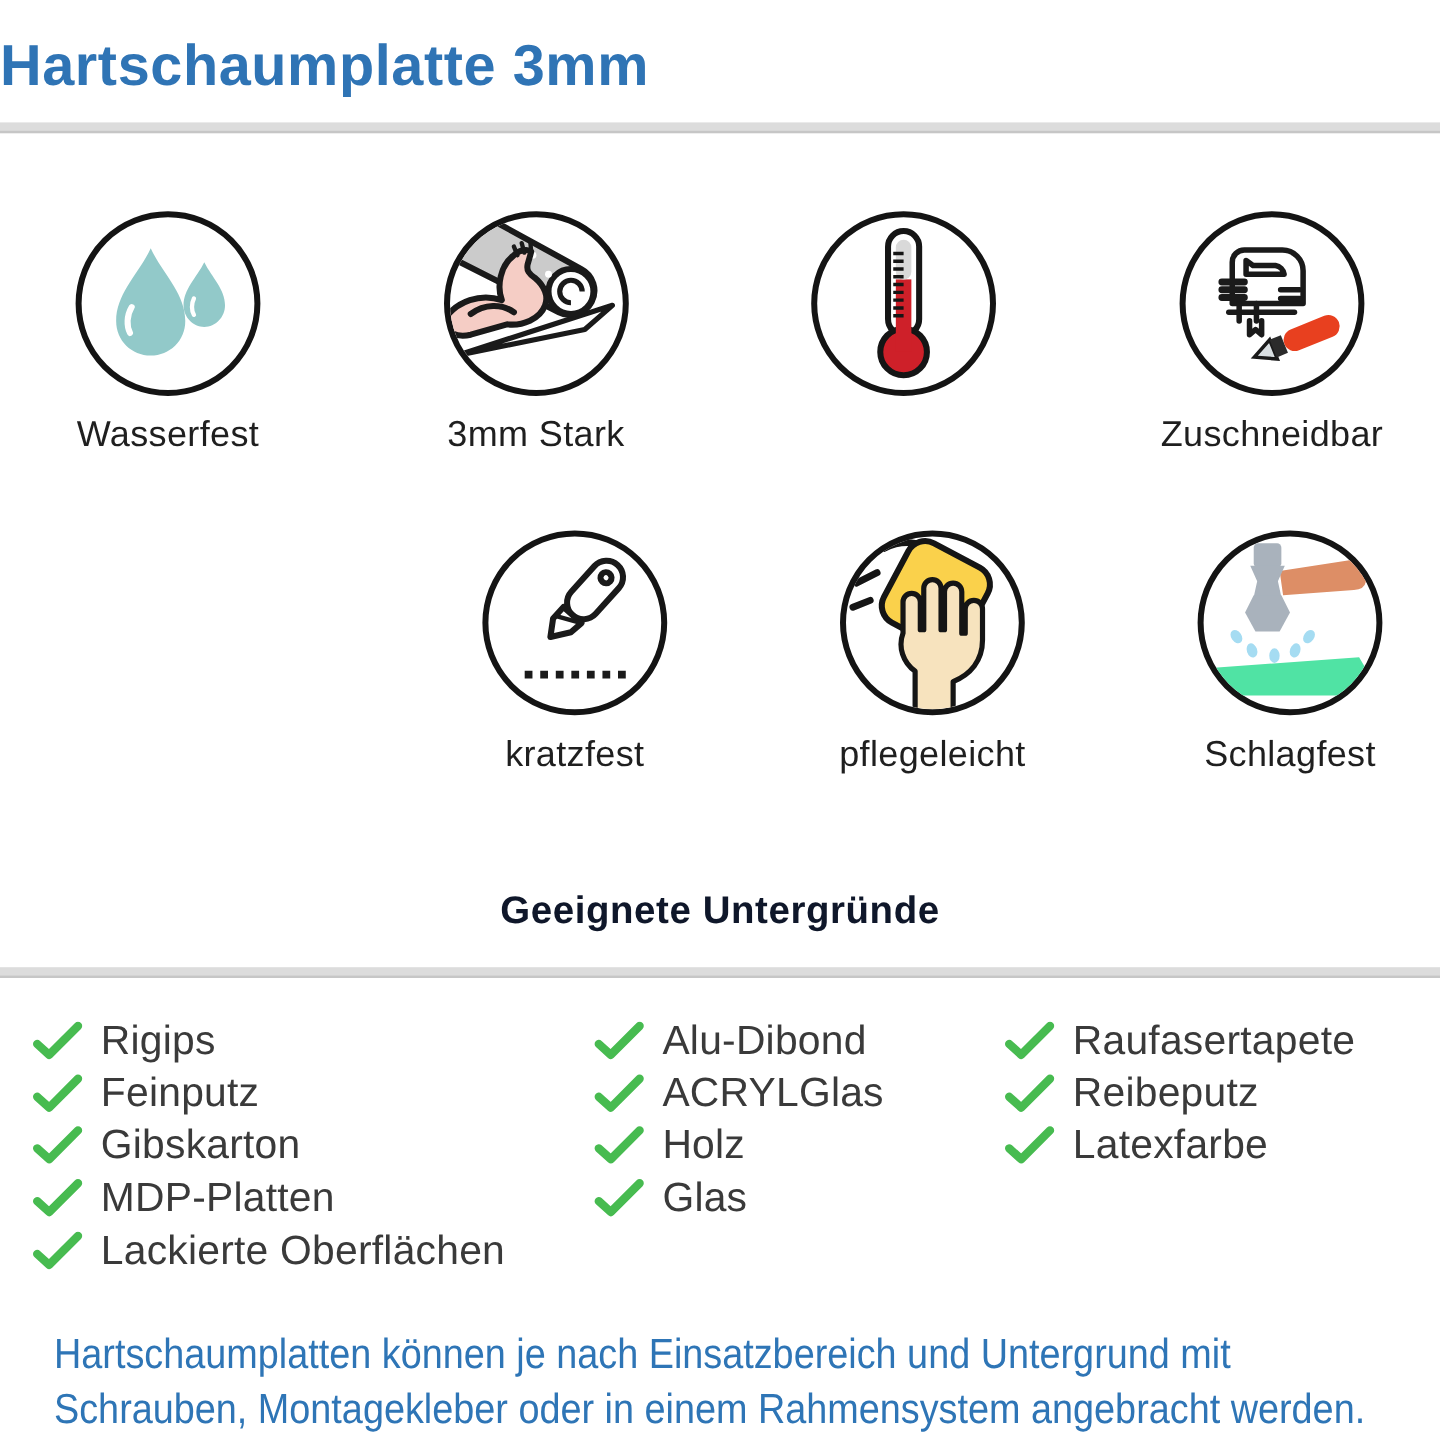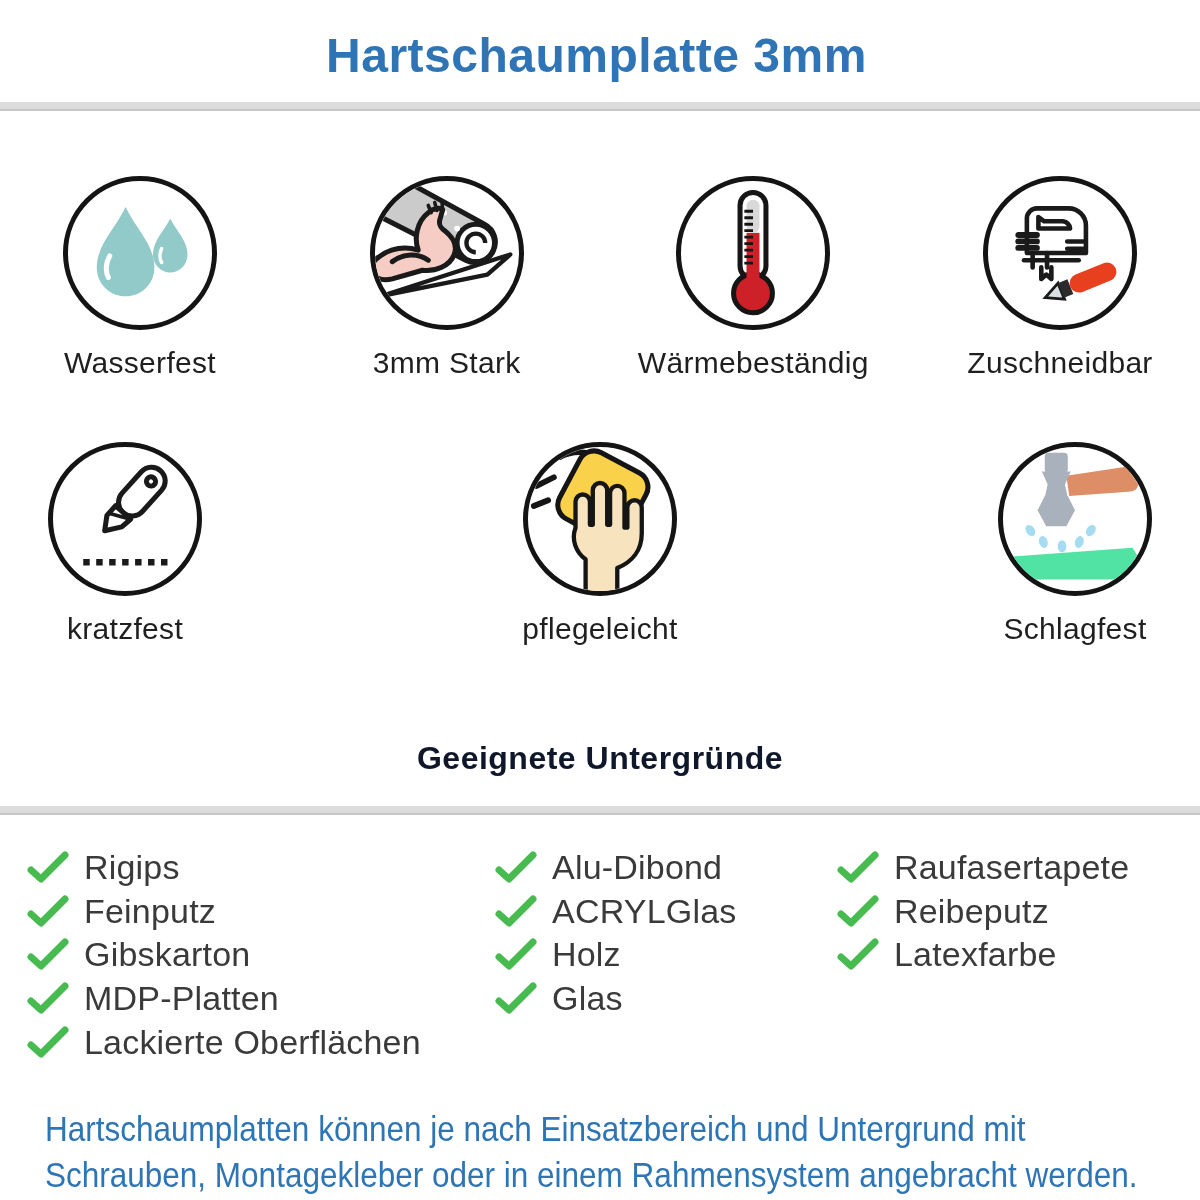--- a/index.html
+++ b/index.html
@@ -1,29 +1,29 @@
 <!DOCTYPE html>
 <html><head>
 <meta charset="utf-8">
 <style>
   * { box-sizing: border-box; margin: 0; padding: 0; }
   html, body { width: 1200px; height: 1200px; background: #ffffff; overflow: hidden;
     font-family: "Liberation Sans", sans-serif; position: relative; }
 
-  .page-title { position: absolute; top: 28px; left: 0; width: 1193px; text-align: center;
+  .page-title { position: absolute; top: 28px; left: 0; width: 1193px; 
     font-size: 48px; color: #2F74B5; letter-spacing: 0.5px; }
 
   .divider { position: absolute; left: 0; width: 1200px; height: 9px; background: #dcdcdc;
     border-bottom: 2px solid #c6c6c6; }
   .divider-top { top: 102px; }
   .divider-middle { top: 806px; }
 
   .features-row { position: absolute; left: 0; width: 1200px; display: flex; gap: 20px; }
   .features-row-1 { top: 176px; justify-content: space-between; padding: 0 15px; }
-  .features-row-2 { top: 442px; justify-content: space-between; gap: 48px; }
+  .features-row-2 { top: 442px; justify-content: flex-end; gap: 48px; }
   .feature { width: 250px; flex: none; }
   .circle { width: 154px; height: 154px; margin: 0 auto; border: 5px solid #141414;
     border-radius: 50%; overflow: hidden; background: #fff; }
   .circle svg { display: block; width: 100%; height: 100%; }
   .feature-label { margin-top: 16px; text-align: center; font-size: 30px; color: #1f1f1f;
     letter-spacing: 0.3px; }
 
   .sub-heading { position: absolute; top: 740px; left: 0; width: 1200px; text-align: center;
     font-size: 32px; color: #0f172a; letter-spacing: 0.5px; }
 
@@ -80,21 +80,20 @@
   <div class="feature">
     <div class="circle">
       <svg viewBox="0 0 100 100">
         <rect x="41" y="8" width="18" height="60" rx="9" fill="#fff" stroke="#151515" stroke-width="3.5"></rect>
         <circle cx="50" cy="78" r="13.5" fill="#CE2029" stroke="#151515" stroke-width="3.5"></circle>
         <rect x="45.5" y="36" width="9" height="42" fill="#CE2029"></rect>
         <rect x="45.5" y="13" width="9" height="23" rx="4.5" fill="#D9D9D9"></rect>
         <path d="M44 21 h6 M44 25.5 h6 M44 30 h6 M44 34.5 h6 M44 39 h6 M44 43.5 h6 M44 48 h6 M44 52.5 h6 M44 57 h6" stroke="#151515" stroke-width="2" fill="none"></path>
       </svg>
     </div>
-    <div class="feature-label">Wärmebeständig</div>
   </div>
 
   <div class="feature">
     <div class="circle">
       <svg viewBox="0 0 100 100">
         <g stroke="#1a1a1a" fill="none" stroke-width="3.2" stroke-linecap="round" stroke-linejoin="round">
           <path d="M27 50 V26 a7 7 0 0 1 7 -7 h22 a12 12 0 0 1 12 12 v19 Z"></path>
           <path d="M35 30 v-5 l4 3 h13 a6 6 0 0 1 5 5 v0 H35 Z" fill="#fff"></path>
           <path d="M55 42 h11 M55 47 h11"></path>
           <path d="M21 37.5 h13 M21 42 h13 M21 46.5 h13" stroke-width="4"></path>

